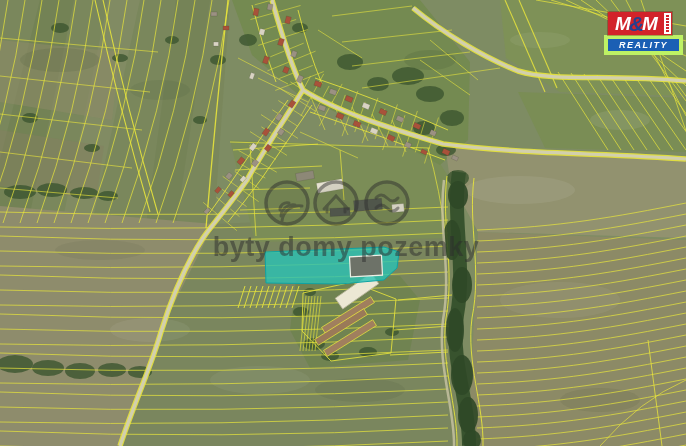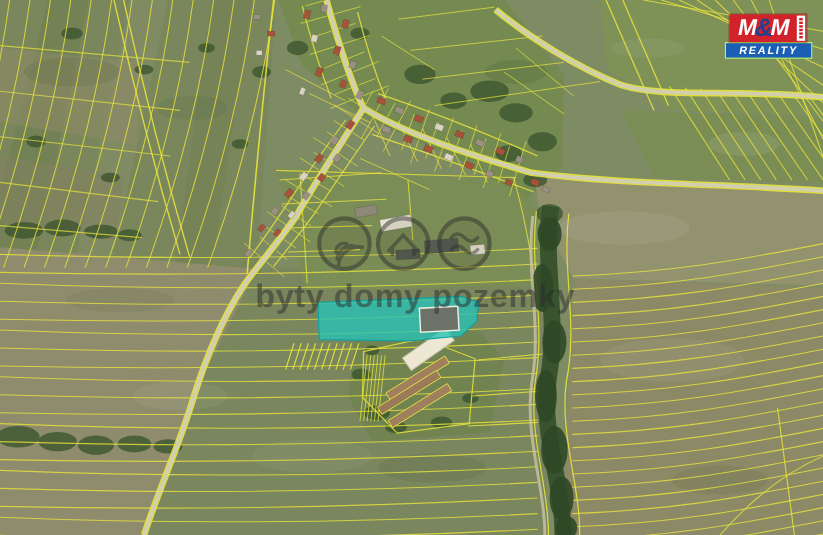--- a/index.html
+++ b/index.html
@@ -10,21 +10,21 @@
   .logo{position:absolute;top:12px;left:604px;width:75px;z-index:10;}
   .logo-top{position:relative;width:64px;height:23px;margin-left:4px;background:#d2232a;
             box-shadow:0 0 0 1px rgba(120,20,20,.35);}
   .m-text{position:absolute;left:0;top:-1px;right:8px;bottom:0;display:flex;align-items:center;
           justify-content:center;font-style:italic;font-weight:900;font-size:19px;color:#fff;
           letter-spacing:-1px;line-height:1;}
   .m-text .amp{color:#24408f;font-size:21px;margin:0 -1px;}
   .strip{position:absolute;right:1px;top:1px;width:7px;height:21px;background:#fff;
          display:flex;flex-direction:column;align-items:center;justify-content:center;gap:1px;}
   .strip i{width:3px;height:2px;background:#d2232a;display:block;}
-  .logo-bottom{width:71px;height:12px;background:#1b5fb4;border:1px solid #bef264;color:#fff;
+  .logo-bottom{width:71px;height:12px;background:#1b5fb4;border:4px solid #bef264;color:#fff;
                font-style:italic;font-weight:800;font-size:9px;letter-spacing:1.5px;
                display:flex;align-items:center;justify-content:center;line-height:1;}
   .wm-text{font-weight:bold;letter-spacing:.5px;}
 </style>
 </head>
 <body>
 
 <div class="stage">
   <svg width="686" height="446" viewBox="0 0 686 446">
 

